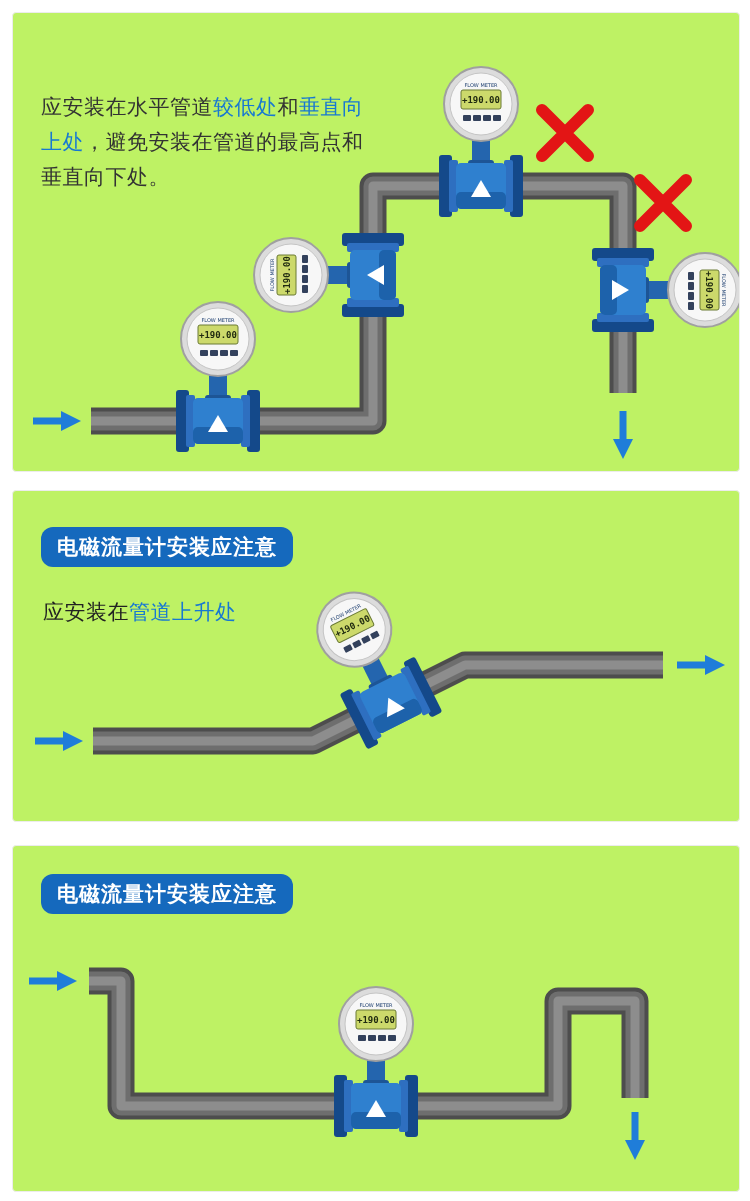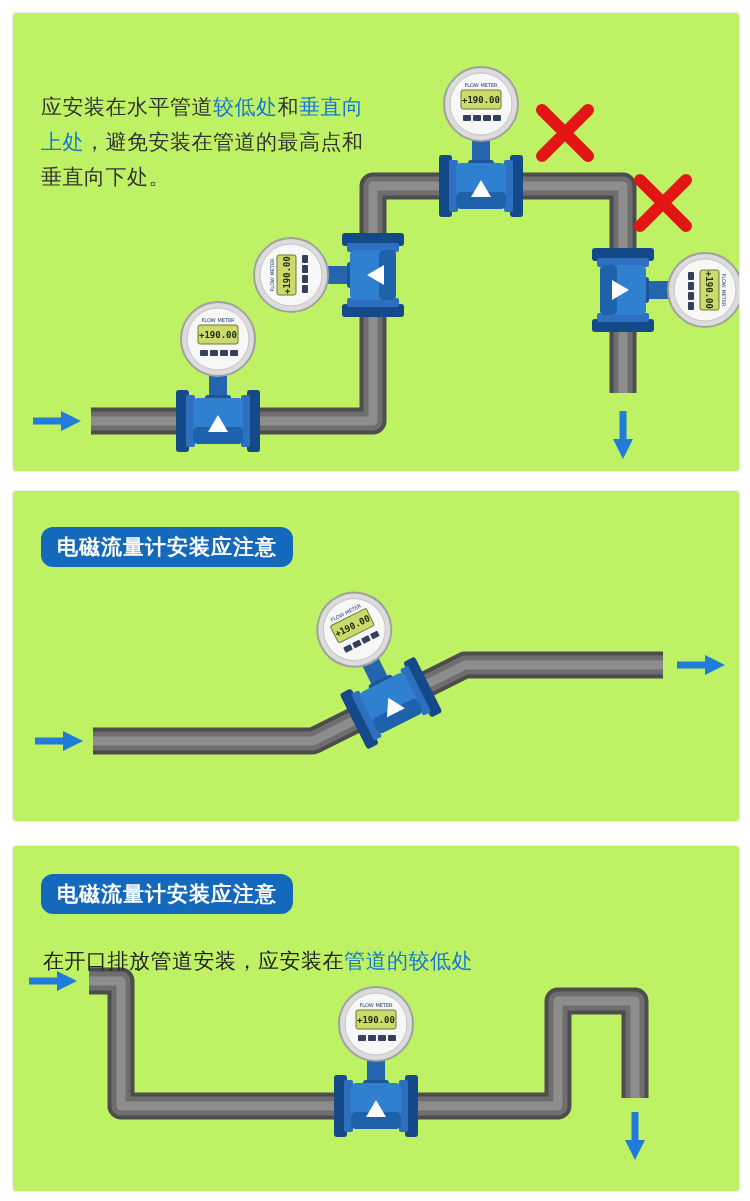--- a/index.html
+++ b/index.html
@@ -98,30 +98,30 @@
     <g>
       <path d="M 80 250 L 300 250 L 452 174 L 650 174" fill="none" stroke="#4d4d4d" stroke-width="27" stroke-linejoin="round"></path>
       <path d="M 80 250 L 300 250 L 452 174 L 650 174" fill="none" stroke="#6e6e6e" stroke-width="19" stroke-linejoin="round"></path>
       <path d="M 80 250 L 300 250 L 452 174 L 650 174" fill="none" stroke="#8d8d8d" stroke-width="9" stroke-linejoin="round"></path>
     </g>
     <use href="#arrow" transform="translate(22,250)"></use>
     <use href="#arrow" transform="translate(664,174)"></use>
     <use href="#meter" transform="translate(378,212) rotate(-26.6)"></use>
   </svg>
   <div class="badge">电磁流量计安装应注意</div>
+  <p class="caption">
+    <span>应安装在</span><span class="hl">管道上升处</span>
+  </p>
 </section>
 
 <section class="panel" id="panel3">
   <svg class="diagram" width="726" height="345" viewBox="0 0 726 345">
     <g>
       <path d="M 76 135 L 108 135 L 108 260 L 545 260 L 545 155 L 622 155 L 622 252" fill="none" stroke="#4d4d4d" stroke-width="27" stroke-linejoin="round"></path>
       <path d="M 76 135 L 108 135 L 108 260 L 545 260 L 545 155 L 622 155 L 622 252" fill="none" stroke="#6e6e6e" stroke-width="19" stroke-linejoin="round"></path>
       <path d="M 76 135 L 108 135 L 108 260 L 545 260 L 545 155 L 622 155 L 622 252" fill="none" stroke="#8d8d8d" stroke-width="9" stroke-linejoin="round"></path>
     </g>
     <use href="#arrow" transform="translate(16,135)"></use>
     <use href="#arrow" transform="translate(622,266) rotate(90)"></use>
     <use href="#meter" transform="translate(363,260)"></use>
   </svg>
   <div class="badge">电磁流量计安装应注意</div>
-  <p class="caption">
-    <span>在开口排放管道安装，应安装在</span><span class="hl">管道的较低处</span>
-  </p>
 </section>
 
 </body></html>

